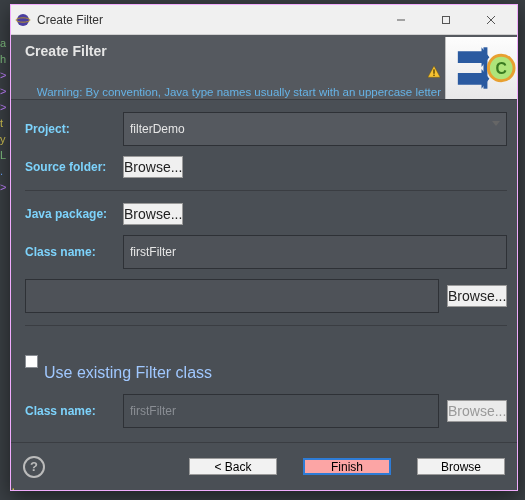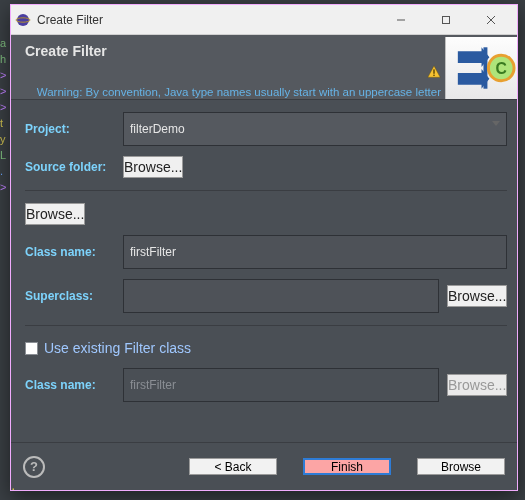--- a/index.html
+++ b/index.html
@@ -68,21 +68,21 @@
     width: 60px; height: 22px; background: #f0f0f0; border: 1px solid #9a9a9a;
     font-size: 14px; color: #222; cursor: pointer;
   }
   .browse-btn:disabled { color: #999; background: #eaeaea; cursor: default; }
   hr.sep { border: none; border-top: 1px solid #3a3d42; margin: 2px 0; }
   
   .checkbox-row { display: flex; align-items: center; gap: 6px; padding: 2px 0; }
   .checkbox {
     width: 13px; height: 13px; background: #fff; border: 1px solid #8a8e94; flex:none;
   }
-  .cb-label { font-size: 14px; color: #a0c8ff; }
+  .cb-label { font-size: 16px; color: #a0c8ff; margin-top: 24px; }
   
   .footer {
     height: 48px; background: #4a4f55; border-top: 1px solid #3a3d42;
     display: flex; align-items: center; padding: 0 12px; gap: 8px;
   }
   .help-btn {
     width: 22px; height: 22px; border-radius: 50%; border: 2px solid #bbb;
     color: #bbb; display: flex; align-items: center; justify-content: center;
     font-size: 13px; font-weight: bold; cursor: pointer;
   }
@@ -177,30 +177,30 @@
     </div>
 
     <div class="row">
       <div class="label">Source folder:</div>
       <button class="browse-btn">Browse...</button>
     </div>
 
     <hr class="sep">
 
     <div class="row">
+      <div class="label">Java package:</div>
       <button class="browse-btn">Browse...</button>
     </div>
 
     <div class="row">
       <div class="label">Class name:</div>
       <input class="text-input" value="firstFilter" style="">
     </div>
 
     <div class="row">
-      <div class="label">Superclass:</div>
       <input class="text-input" value="" style="">
       <button class="browse-btn">Browse...</button>
     </div>
 
     <hr class="sep">
 
     <div class="checkbox-row">
       <div class="checkbox"></div>
       <div class="cb-label">Use existing Filter class</div>
     </div>

